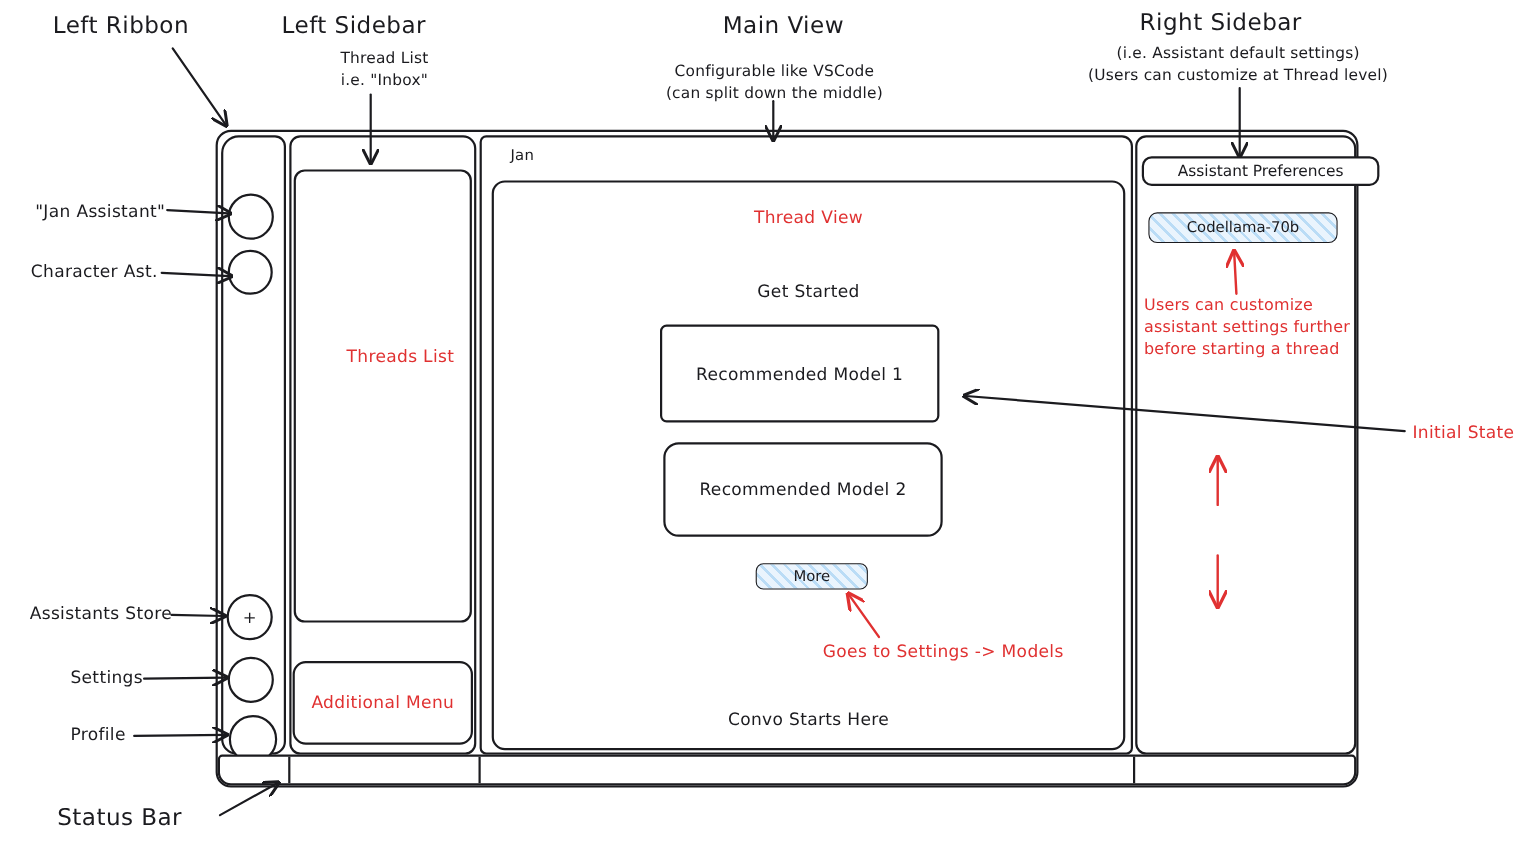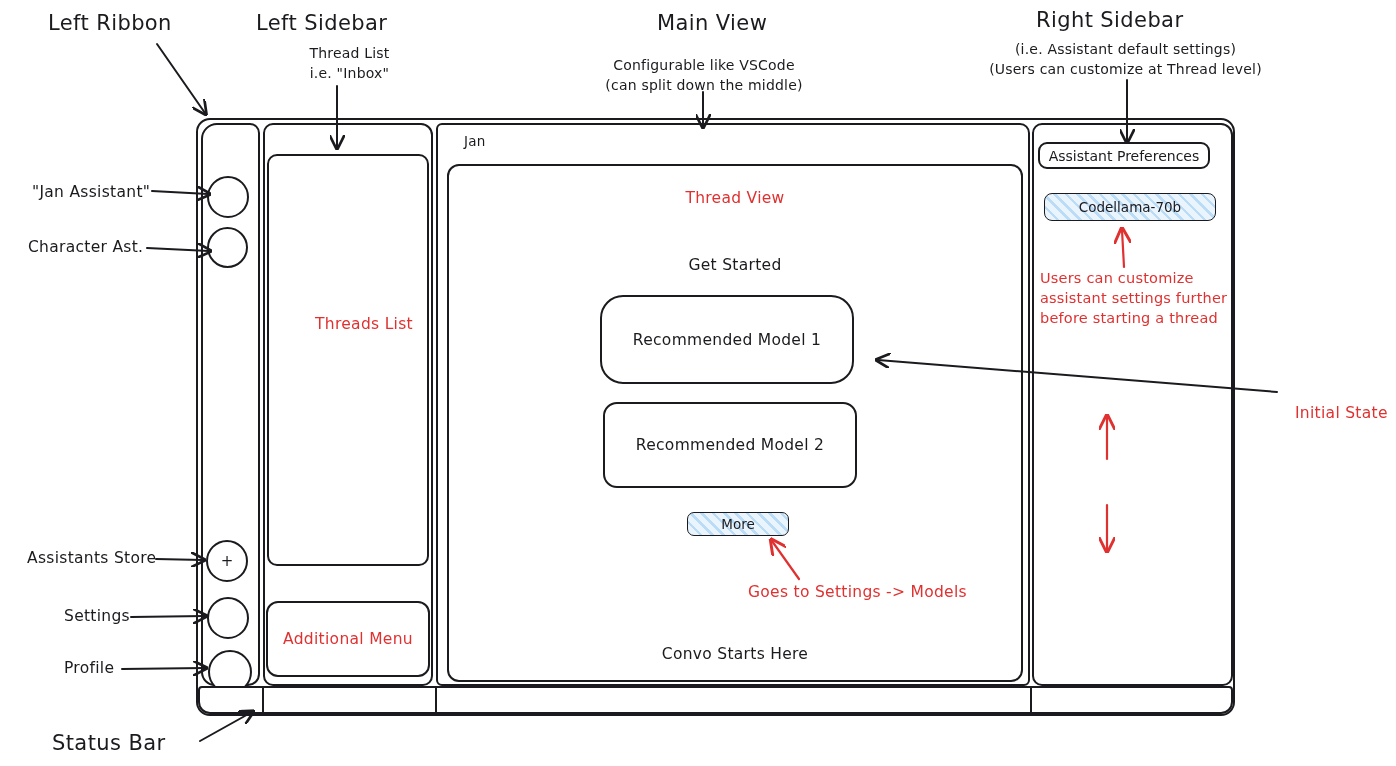--- a/index.html
+++ b/index.html
@@ -41,49 +41,49 @@
   <div class="abs label-lg" style="left:1036px;top:8px;">Right Sidebar</div>
   <div class="abs note" style="left:983px;top:39px;width:285px;">(i.e. Assistant default settings)
 (Users can customize at Thread level)</div>
 
   <div class="abs label-md" style="left:32px;top:183px;">"Jan Assistant"</div>
   <div class="abs label-md" style="left:28px;top:238px;">Character Ast.</div>
   <div class="abs label-md" style="left:27px;top:549px;">Assistants Store</div>
   <div class="abs label-md" style="left:64px;top:607px;">Settings</div>
   <div class="abs label-md" style="left:64px;top:659px;">Profile</div>
   <div class="abs label-lg" style="left:52px;top:731px;">Status Bar</div>
-  <div class="abs label-md red" style="left:1284px;top:404px;margin-left:11px;">Initial State</div>
+  <div class="abs label-md red" style="left:1284px;top:384px;">Initial State</div>
 
   <div class="abs box" style="left:196px;top:118px;width:1039px;height:598px;border-width:2.5px;border-radius:14px;box-sizing:border-box;"></div>
 
   <div class="abs box" style="left:201px;top:123px;width:59px;height:563px;border-radius:16px 10px 12px 14px;box-sizing:border-box;"></div>
   <div class="abs circle" style="left:207px;top:176px;width:42px;height:42px;"></div>
   <div class="abs circle" style="left:207px;top:227px;width:41px;height:41px;"></div>
   <div class="abs circle center" style="left:206px;top:540px;width:42px;height:42px;font-size:15px;">+</div>
   <div class="abs circle" style="left:207px;top:597px;width:42px;height:42px;"></div>
   <div class="abs circle" style="left:208px;top:650px;width:44px;height:44px;"></div>
 
   <div class="abs box" style="left:263px;top:123px;width:170px;height:563px;border-radius:10px 12px 10px 10px;box-sizing:border-box;"></div>
   <div class="abs box" style="left:267px;top:154px;width:162px;height:412px;border-radius:10px;box-sizing:border-box;"></div>
   <div class="abs label-md red txt-c" style="left:267px;top:315px;width:162px;padding-left:16px;">Threads List</div>
   <div class="abs box center label-md red" style="left:266px;top:601px;width:164px;height:76px;border-radius:12px;box-sizing:border-box;">Additional Menu</div>
 
   <div class="abs box" style="left:436px;top:123px;width:594px;height:563px;border-radius:6px 10px 6px 6px;box-sizing:border-box;"></div>
   <div class="abs" style="left:464px;top:133px;font-size:13.5px;letter-spacing:.3px;">Jan</div>
   <div class="abs box" style="left:447px;top:164px;width:576px;height:518px;border-radius:12px;box-sizing:border-box;"></div>
   <div class="abs label-md red txt-c" style="left:447px;top:189px;width:576px;">Thread View</div>
   <div class="abs label-md txt-c" style="left:447px;top:256px;width:576px;">Get Started</div>
-  <div class="abs box center label-md" style="left:600px;top:295px;width:254px;height:89px;border-radius:23px;box-sizing:border-box;">Recommended Model 1</div>
+  <div class="abs box center label-md" style="left:600px;top:295px;width:254px;height:89px;border-radius:6px;box-sizing:border-box;">Recommended Model 1</div>
   <div class="abs box center label-md" style="left:603px;top:402px;width:254px;height:86px;border-radius:14px;box-sizing:border-box;">Recommended Model 2</div>
   <div class="abs hatch center" style="left:687px;top:512px;width:102px;height:24px;border-radius:7px;font-size:13.5px;box-sizing:border-box;">More</div>
   <div class="abs label-md txt-c" style="left:447px;top:645px;width:576px;">Convo Starts Here</div>
   <div class="abs label-md red" style="left:748px;top:583px;width:230px;">Goes to Settings -&gt; Models</div>
 
   <div class="abs box" style="left:1032px;top:123px;width:201px;height:563px;border-radius:10px 12px 10px 10px;box-sizing:border-box;"></div>
-  <div class="abs box center" style="left:1038px;top:142px;width:172px;height:27px;border-radius:9px;font-size:14px;box-sizing:border-box;">Assistant Preferences</div>
+  <div class="abs box center" style="left:1038px;top:142px;width:216px;height:27px;border-radius:9px;font-size:14px;box-sizing:border-box;">Assistant Preferences</div>
   <div class="abs hatch center" style="left:1044px;top:193px;width:172px;height:28px;border-radius:8px;font-size:13.5px;box-sizing:border-box;">Codellama-70b</div>
   <div class="abs note red" style="left:1040px;top:268px;width:192px;text-align:left;line-height:1.38;font-size:14.5px;">Users can customize
 assistant settings further
 before starting a thread</div>
 
   <div class="abs box" style="left:198px;top:686px;width:1035px;height:28px;border-radius:4px 4px 12px 12px;box-sizing:border-box;"></div>
   <div class="abs" style="left:262px;top:688px;width:2px;height:24px;background:var(--ink);"></div>
   <div class="abs" style="left:435px;top:688px;width:2px;height:24px;background:var(--ink);"></div>
   <div class="abs" style="left:1030px;top:688px;width:2px;height:24px;background:var(--ink);"></div>
 

